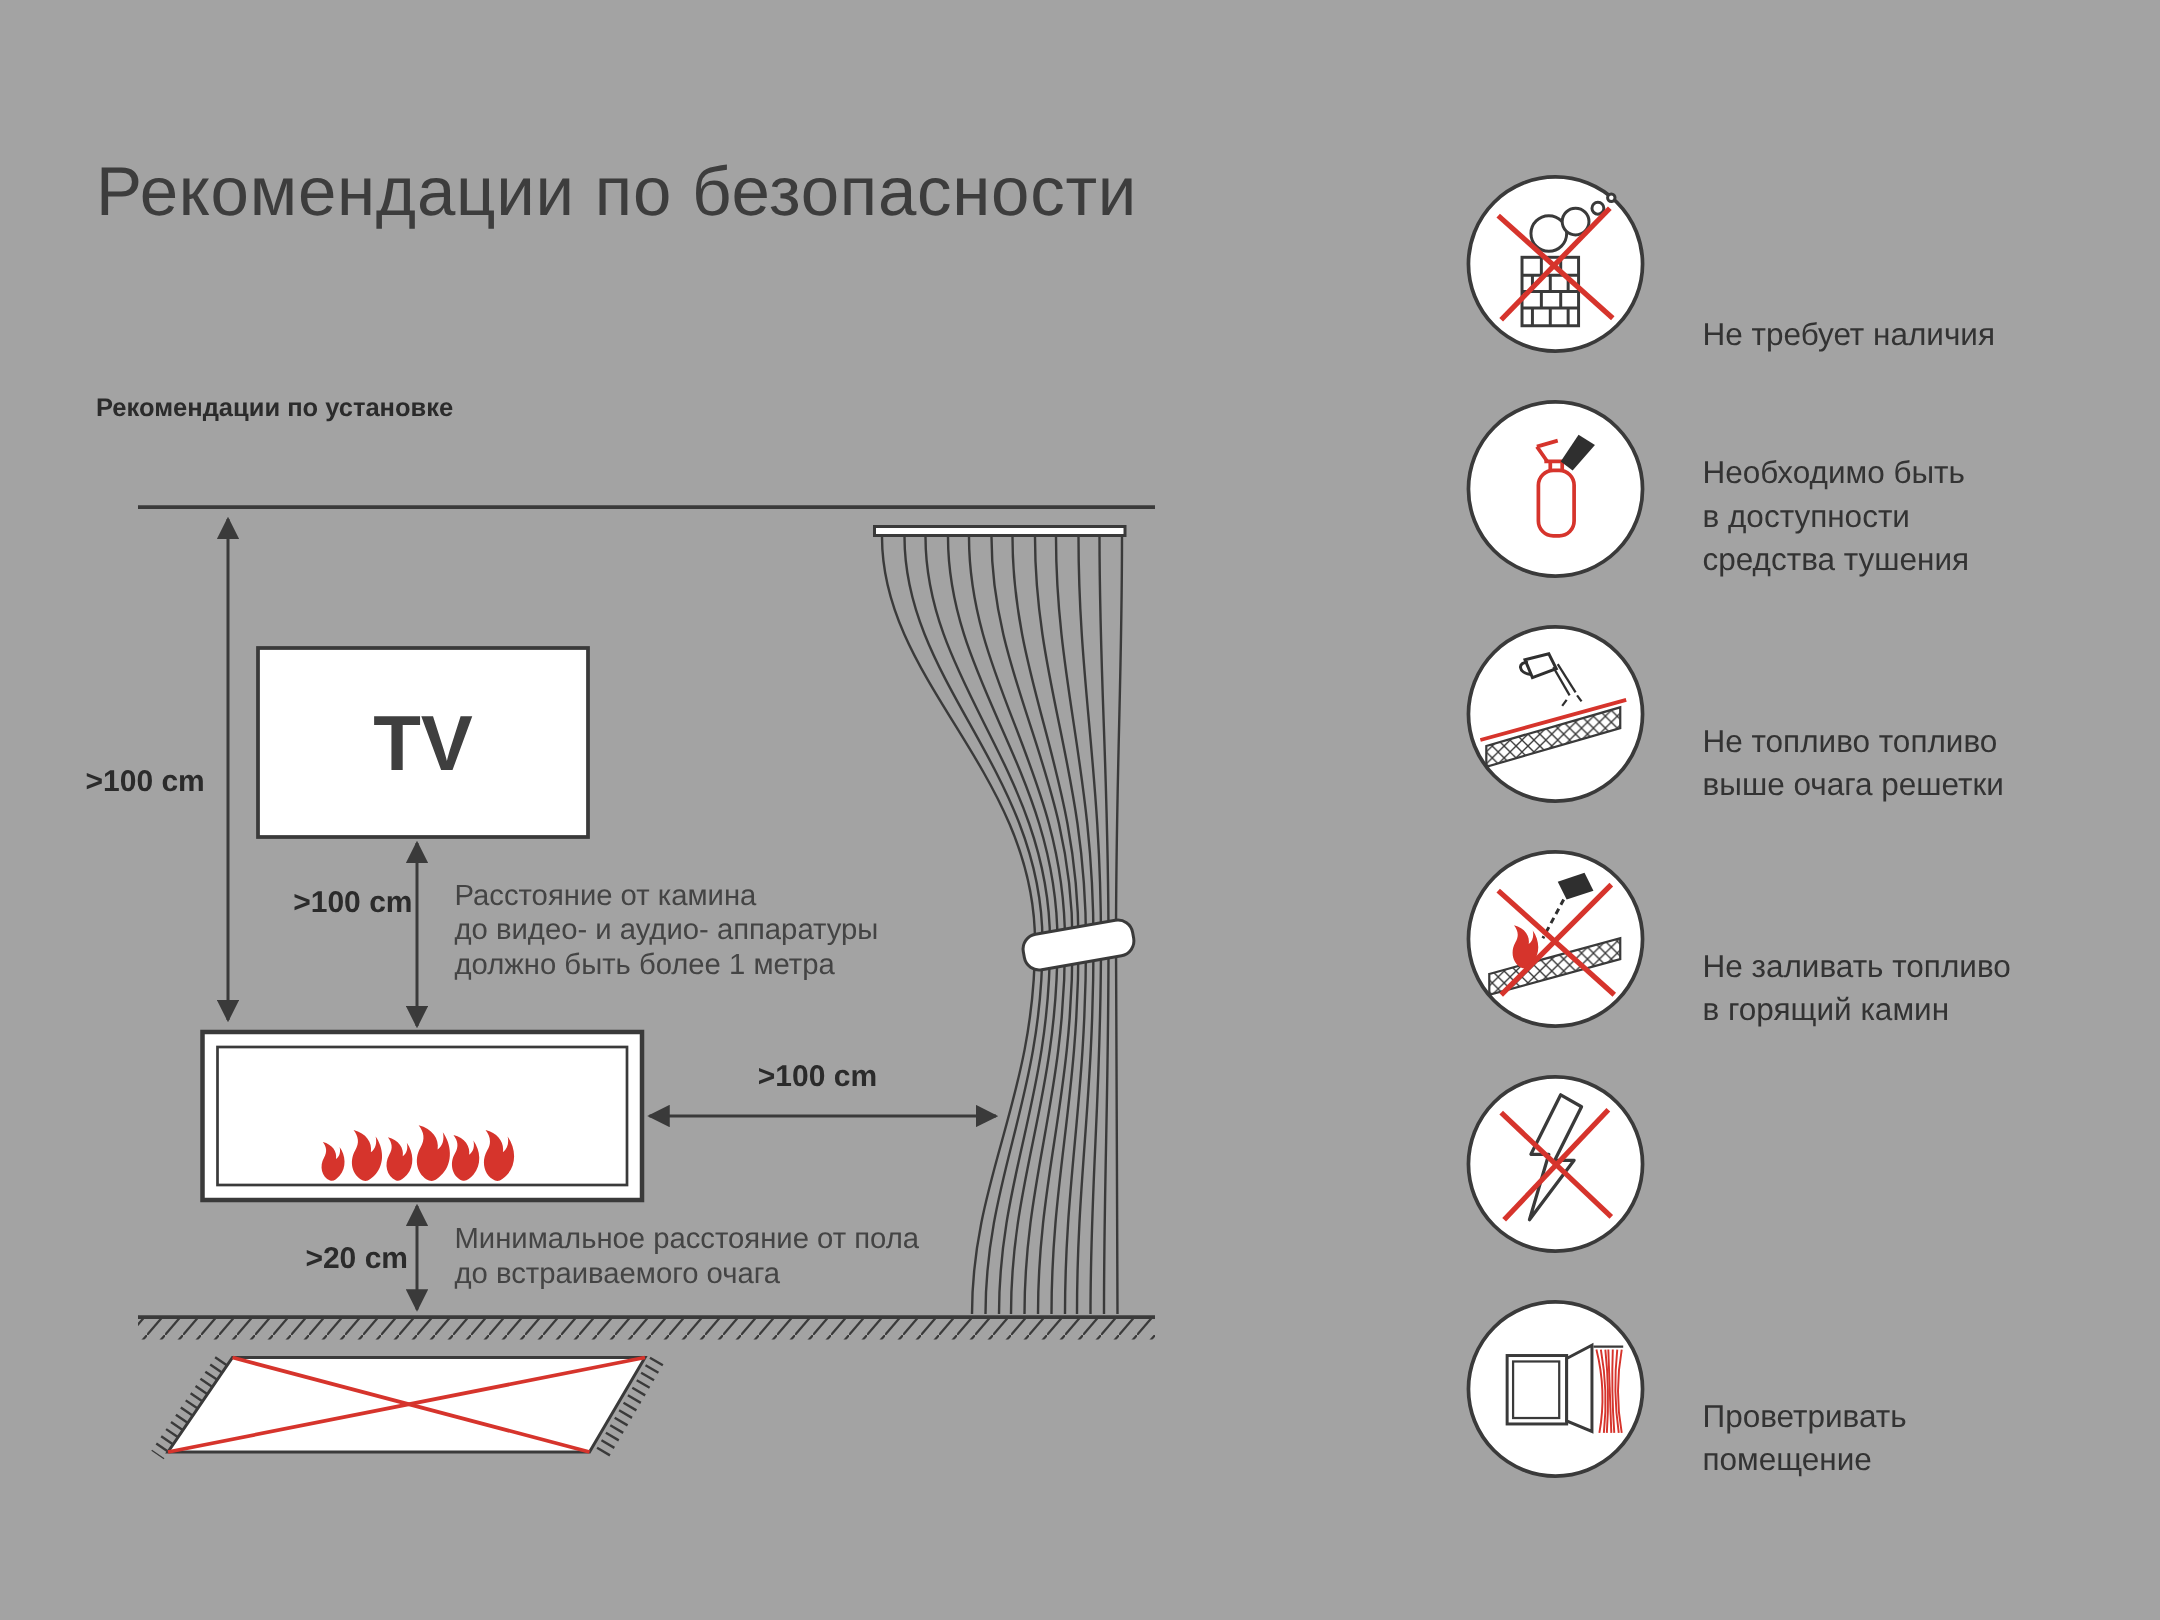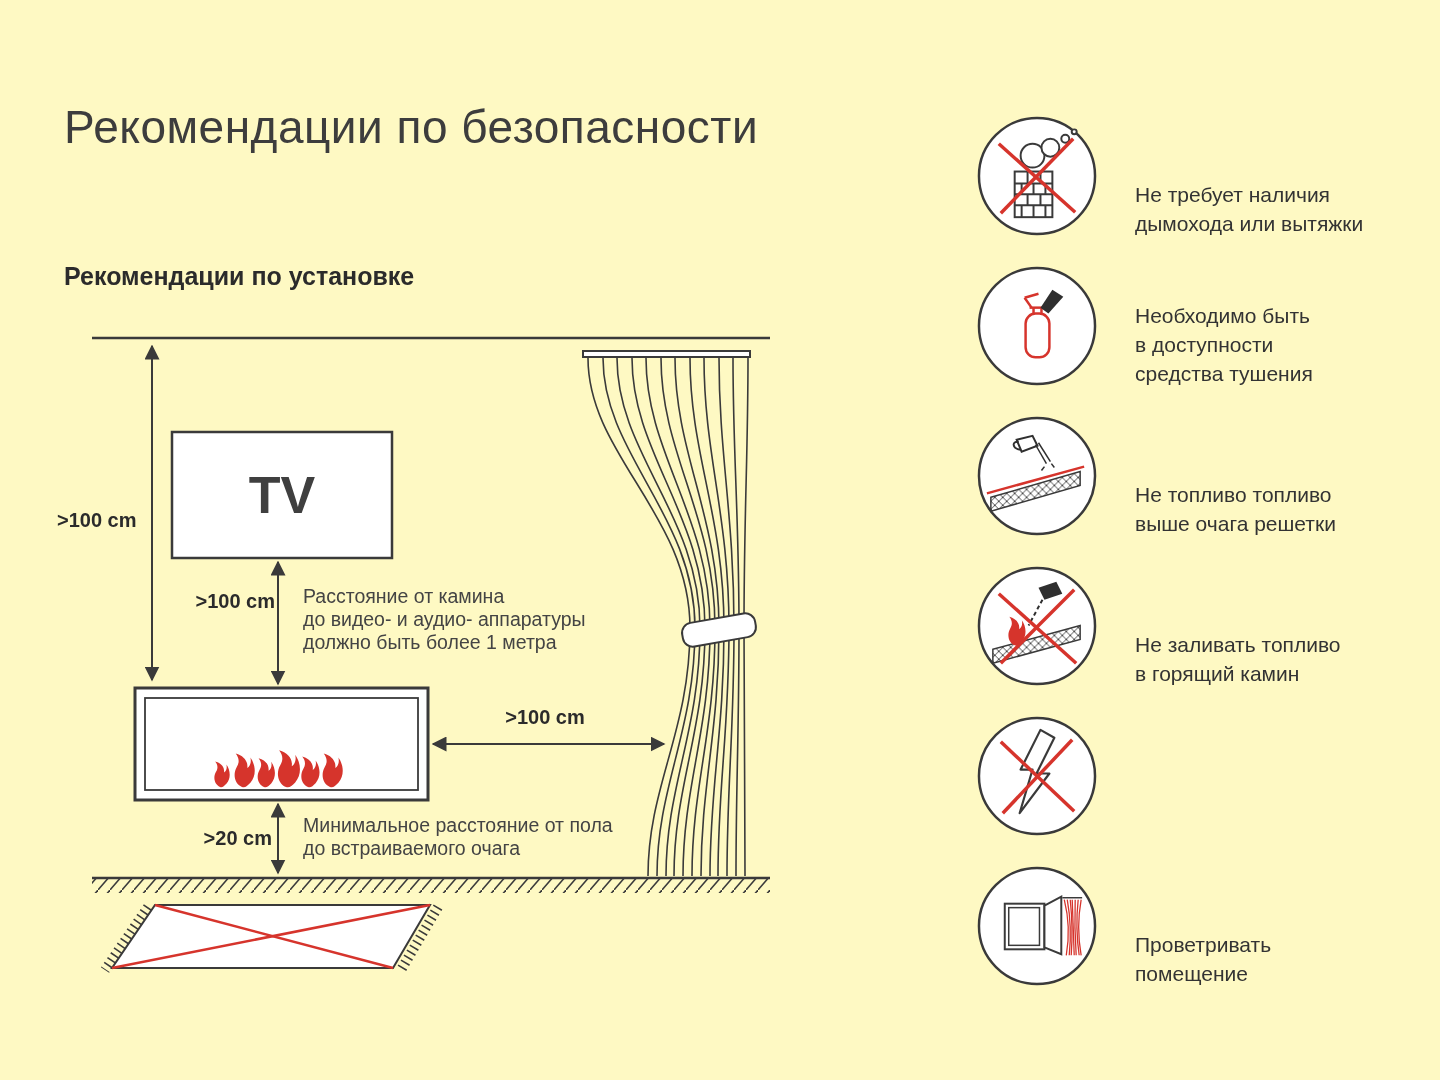--- a/index.html
+++ b/index.html
@@ -1,22 +1,22 @@
 <!DOCTYPE html>
 <html><head>
 <meta charset="utf-8">
 <style>
   * { margin:0; padding:0; box-sizing:border-box; }
   html,body { background:#ffffff; }
   body { width:1440px; height:1080px; font-family:"Liberation Sans",sans-serif; color:#333; }
-  .canvas { position:relative; width:1440px; height:1080px; background:#fef9c3; overflow:hidden; }
+  .canvas { position:relative; width:1440px; height:1080px; background:#a3a3a3; overflow:hidden; }
 
   .title { position:absolute; left:64px; top:100px; font-size:46px; font-weight:300;
            color:#3d3d3d; letter-spacing:.5px; }
-  .subtitle { position:absolute; left:64px; top:262px; font-size:25px; font-weight:700; color:#2b2b2b; }
+  .subtitle { position:absolute; left:64px; top:262px; font-size:17px; font-weight:700; color:#2b2b2b; }
 
   .diagram { position:absolute; left:50px; top:330px; }
 
   .safety { position:absolute; left:975px; top:88px; width:460px; }
   .safety-row { display:flex; align-items:flex-end; height:150px; }
   .safety-icon { width:124px; height:124px; flex:0 0 124px; }
   .safety-text { margin-left:36px; font-size:21px; line-height:29px; color:#333; }
 
   svg text { font-family:"Liberation Sans",sans-serif; fill:#3f3f3f; }
   svg .dim { font-size:20px; font-weight:700; fill:#2b2b2b; }
@@ -150,21 +150,20 @@
               <circle cx="100" cy="18" r="2.5"></circle>
           </g>
           <g stroke="#d6342c" stroke-width="3.5">
             <line x1="24" y1="30" x2="101" y2="99"></line>
             <line x1="99" y1="25" x2="26" y2="100"></line>
           </g>
         </svg>
       </span>
       <div class="safety-text">
         <div>Не требует наличия</div>
-        <div>дымохода или вытяжки</div>
       </div>
     </div>
 
     <div class="safety-row">
       <span class="safety-icon">
         <svg width="124" height="124" viewBox="0 0 125 125">
           <circle cx="62.5" cy="62.5" r="58.5" fill="#fff" stroke="#3a3a3a" stroke-width="2.5"></circle>
           <g fill="none" stroke="#d6342c" stroke-width="2.5">
             <rect x="51" y="50" width="24" height="44" rx="10"></rect>
             <line x1="59" y1="50" x2="59" y2="44"></line>

